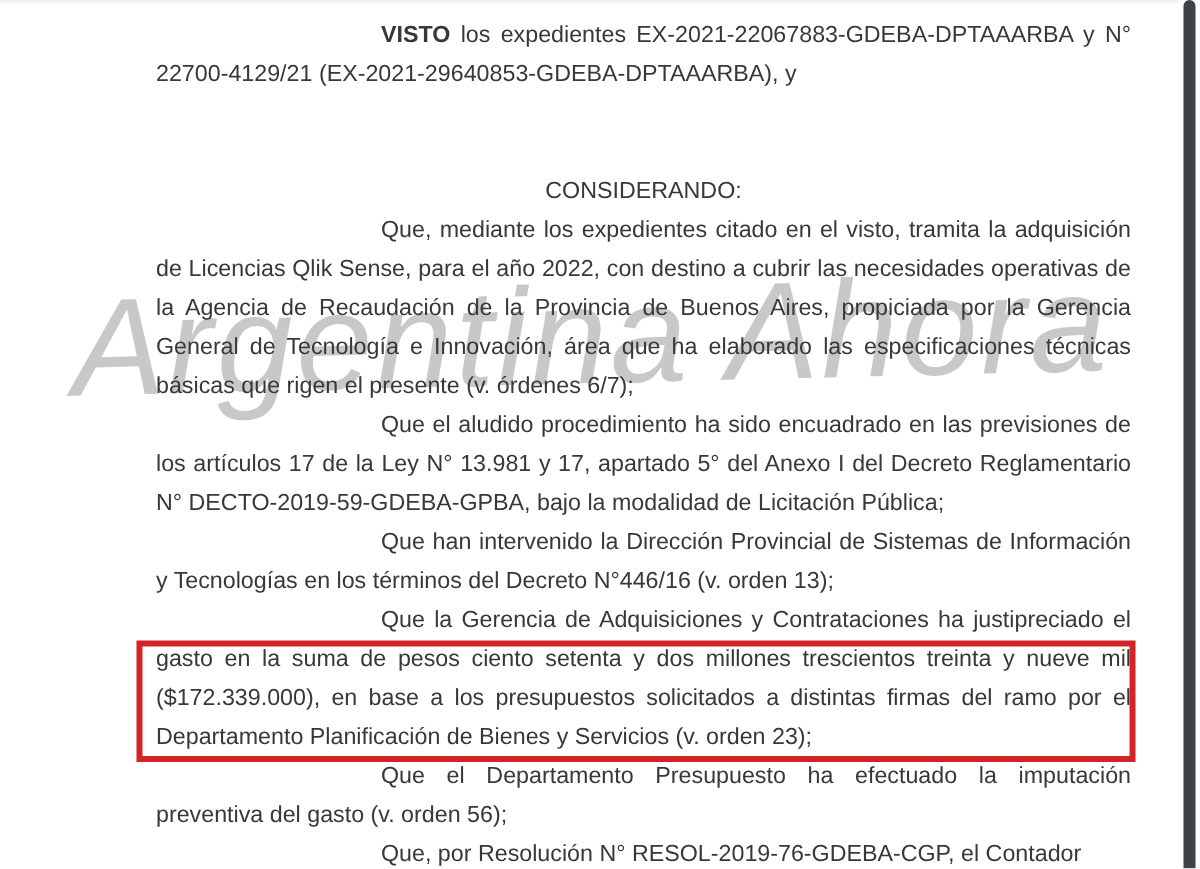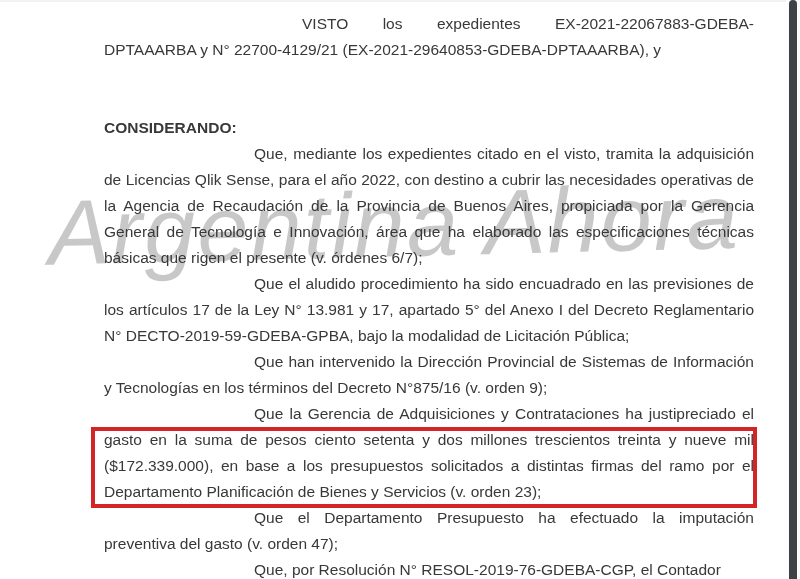--- a/index.html
+++ b/index.html
@@ -48,24 +48,24 @@
     text-align: justify;
     z-index: 2;
   }
   .para {
     margin: 0;
     padding: 0;
     text-indent: 150px;
   }
   .para.heading {
     text-indent: 0;
-    font-weight: bold;
-    text-align: left;
+    font-weight: normal;
+    text-align: center;
   }
-  .b { font-weight: normal; margin-left: 48px; }
+  .b { font-weight: bold; }
   .gap { height: 52px; }
   .highlight-box {
     position: absolute;
     left: 91px;
     top: 427px;
     width: 666px;
     height: 81px;
     box-sizing: border-box;
     border: 4px solid var(--highlight-red, #d32527);
     z-index: 3;
@@ -104,25 +104,25 @@
     <p class="para"><span class="b">VISTO</span><span> los expedientes EX-2021-22067883-GDEBA-DPTAAARBA y N° 22700-4129/21 (EX-2021-29640853-GDEBA-DPTAAARBA), y</span></p>
 
     <div class="gap"></div>
 
     <p class="para heading">CONSIDERANDO:</p>
 
     <p class="para">Que, mediante los expedientes citado en el visto, tramita la adquisición de Licencias Qlik Sense, para el año 2022, con destino a cubrir las necesidades operativas de la Agencia de Recaudación de la Provincia de Buenos Aires, propiciada por la Gerencia General de Tecnología e Innovación, área que ha elaborado las especificaciones técnicas básicas que rigen el presente (v. órdenes 6/7);</p>
 
     <p class="para">Que el aludido procedimiento ha sido encuadrado en las previsiones de los artículos 17 de la Ley N° 13.981 y 17, apartado 5° del Anexo I del Decreto Reglamentario N° DECTO-2019-59-GDEBA-GPBA, bajo la modalidad de Licitación Pública;</p>
 
-    <p class="para">Que han intervenido la Dirección Provincial de Sistemas de Información y Tecnologías en los términos del Decreto N°875/16 (v. orden 9);</p>
+    <p class="para">Que han intervenido la Dirección Provincial de Sistemas de Información y Tecnologías en los términos del Decreto N°446/16 (v. orden 13);</p>
 
     <p class="para">Que la Gerencia de Adquisiciones y Contrataciones ha justipreciado el gasto en la suma de pesos ciento setenta y dos millones trescientos treinta y nueve mil ($172.339.000), en base a los presupuestos solicitados a distintas firmas del ramo por el Departamento Planificación de Bienes y Servicios (v. orden 23);</p>
 
-    <p class="para">Que el Departamento Presupuesto ha efectuado la imputación preventiva del gasto (v. orden 47);</p>
+    <p class="para">Que el Departamento Presupuesto ha efectuado la imputación preventiva del gasto (v. orden 56);</p>
 
     <p class="para">Que, por Resolución N° RESOL-2019-76-GDEBA-CGP, el Contador</p>
 
   </div>
 
   <div class="highlight-box"></div>
 
   <div class="scroll-track">
     <div class="scroll-thumb"></div>
   </div>

